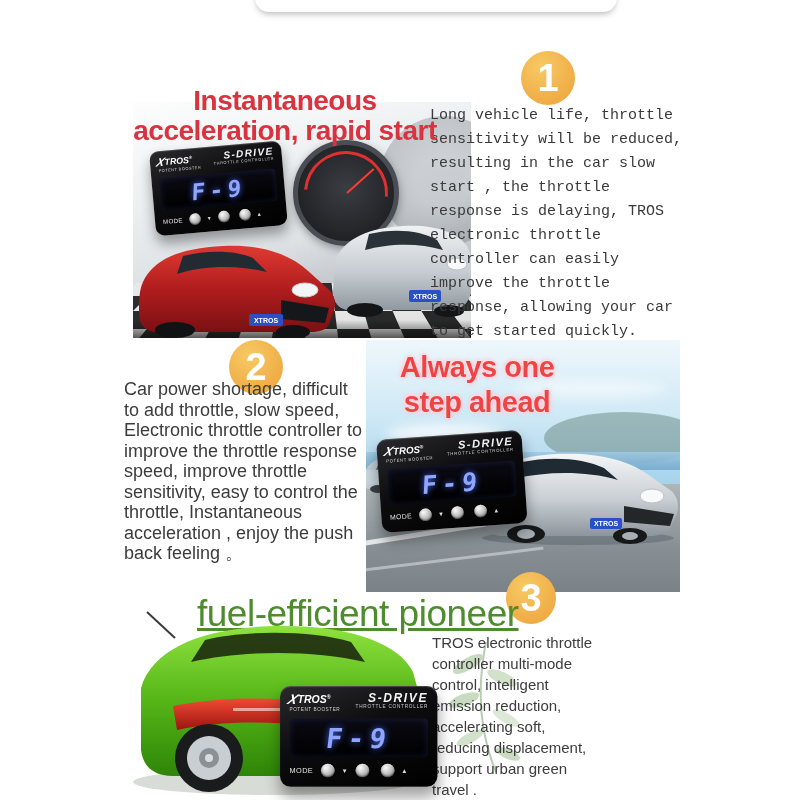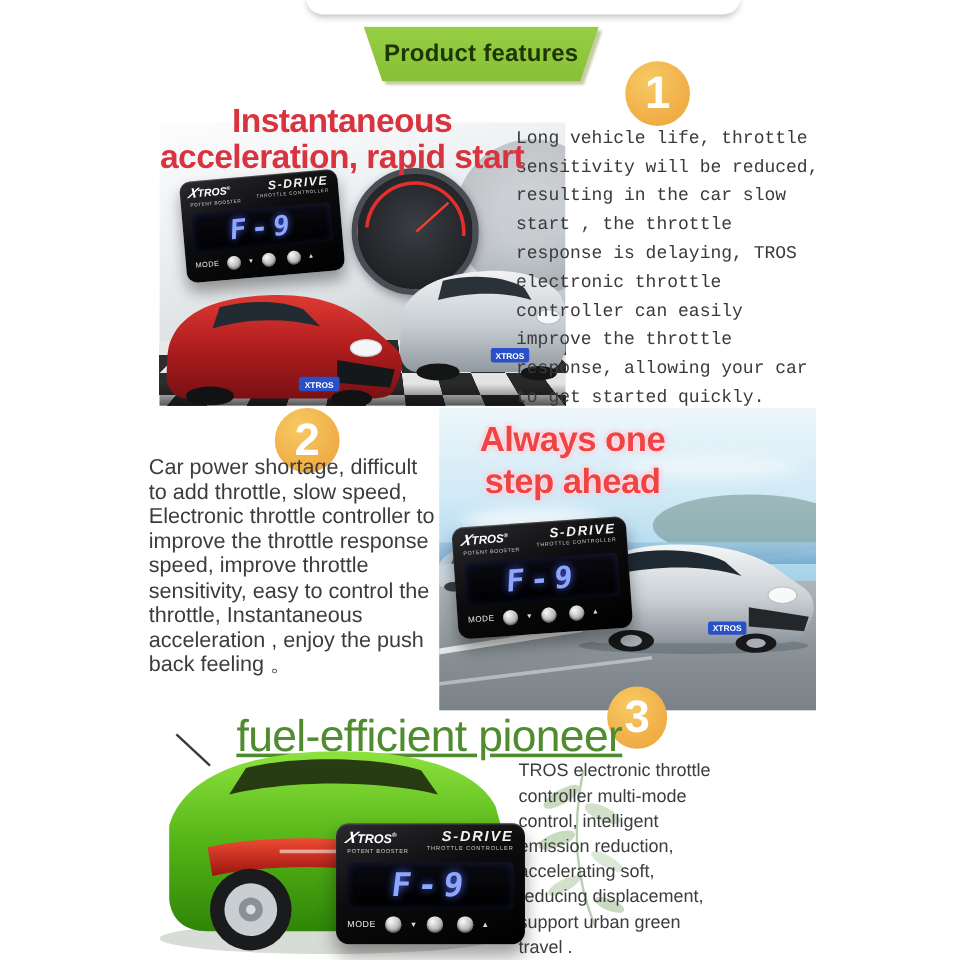--- a/index.html
+++ b/index.html
@@ -119,25 +119,20 @@
   .dev-arrow{color:#ddd;font-size:6px;line-height:6px;}
   .gap{margin-left:4px;}
 </style>
 </head>
 <body>
 
 <div id="canvas">
 
   <div class="top-card-edge"></div>
 
-  <div class="banner-wrap">
-    <div class="banner">
-      <span>Product features</span>
-    </div>
-  </div>
 
   <div class="num-circle c1">1</div>
 
   <div class="photo1">
     <div class="dial2"></div>
     <div class="tach"></div>
     <div class="floor"></div>
 
     <svg class="silver-car" viewBox="0 0 152 130">
       <defs>

